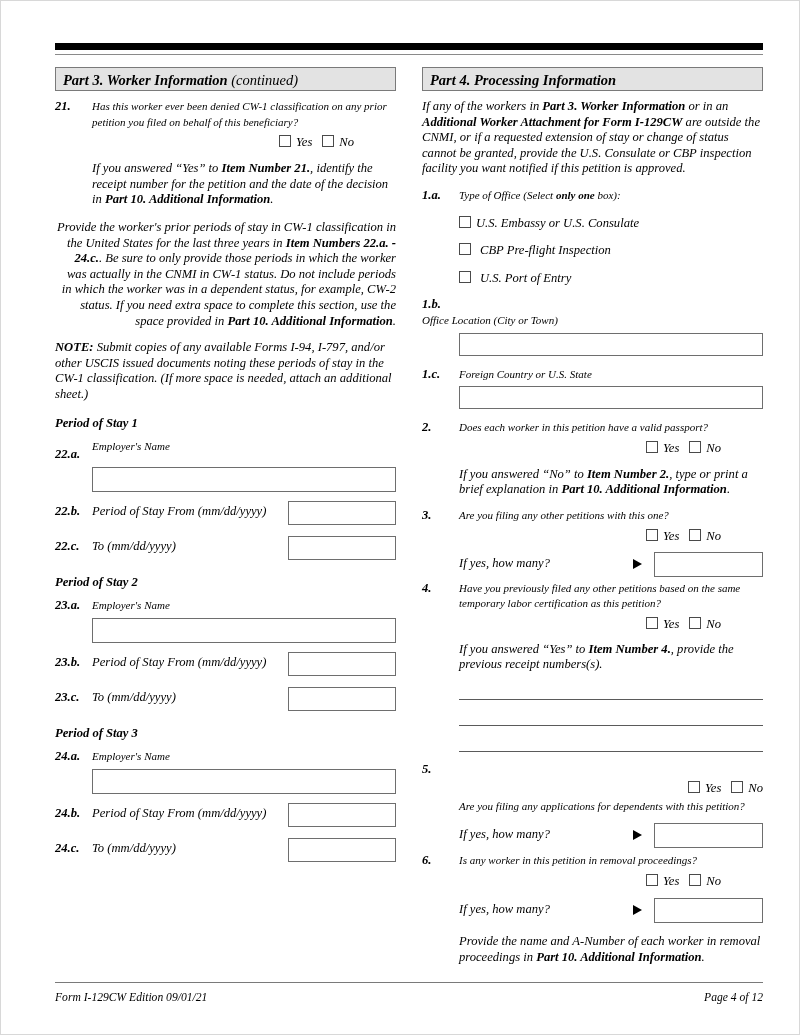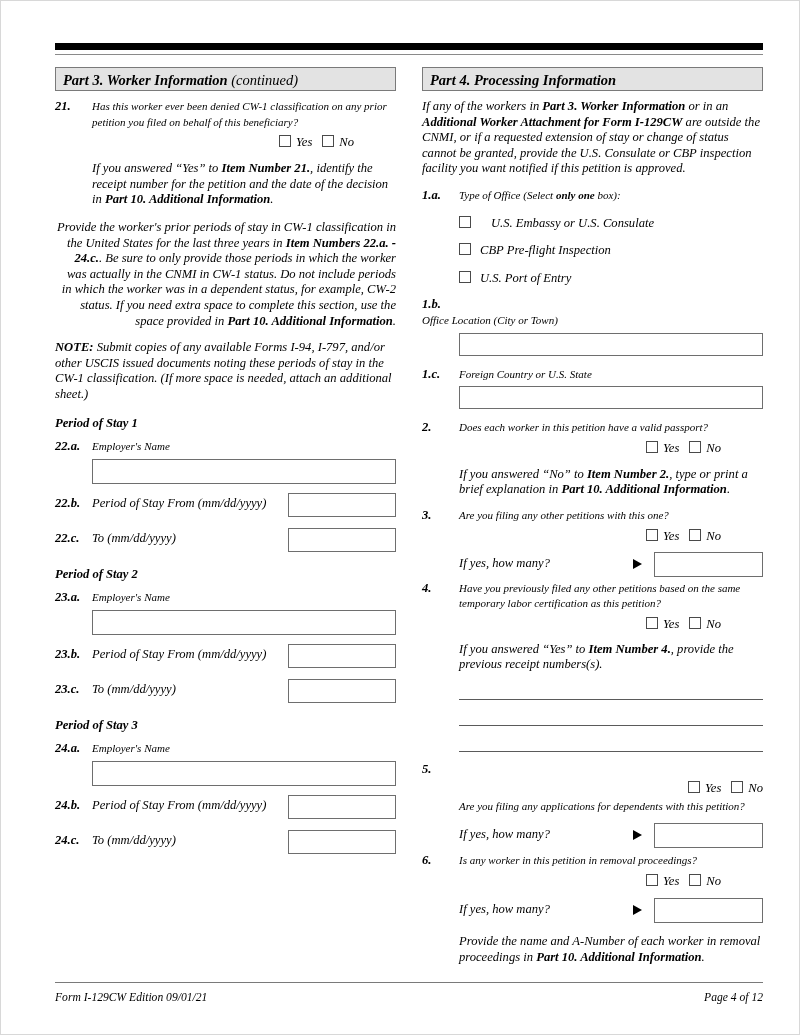--- a/index.html
+++ b/index.html
@@ -180,21 +180,21 @@
       <div class="body-txt" style="margin-top:12px;text-align:right;">
         <span>Provide the worker's prior periods of stay in CW-1 classification in the United States for the last three years in </span><b>Item Numbers 22.a. - 24.c.</b><span>.  Be sure to only provide those periods in which the worker was actually in the CNMI in CW-1 status.  Do not include periods in which the worker was in a dependent status, for example, CW-2 status.  If you need extra space to complete this section, use the space provided in </span><b>Part 10. Additional Information</b><span>.</span>
       </div>
 
       <div class="body-txt" style="margin-top:11px;">
         <b>NOTE:</b><span>  Submit copies of any available Forms I-94, I-797, and/or other USCIS issued documents noting these periods of stay in the CW-1 classification.  (If more space is needed, attach an additional sheet.)</span>
       </div>
 
       <div class="body-txt b" style="margin-top:13px;">Period of Stay 1</div>
       <div class="qrow" style="margin-top:8px;">
-        <div class="qnum" style="width:37px;">22.a.</div>
+        <div class="qnum" style="width:37px;margin-top:8px;">22.a.</div>
         <div class="qbody">Employer's Name</div>
       </div>
       <div class="ibox" style="margin-left:37px; width:304px; height:25px; margin-top:4px;"></div>
 
       <div style="position:relative; height:26px; margin-top:9px;">
         <span class="abs b body-txt" style="left:0; top:3px;">22.b.</span>
         <span class="abs body-txt" style="left:37px; top:3px; white-space:nowrap;">Period of Stay From (mm/dd/yyyy)</span>
         <span class="abs ibox" style="left:233px; top:0; width:108px; height:24px;"></span>
       </div>
 
@@ -255,21 +255,21 @@
       </div>
 
       <div class="qrow" style="margin-top:11px;">
         <div class="qnum" style="width:37px;">1.a.</div>
         <div class="qbody">
           <span>Type of Office (Select </span><b>only one</b><span> box):</span>
         </div>
       </div>
 
       <div style="margin-left:37px; margin-top:9px;">
-        <span class="cb"></span><span class="body-txt" style="display:inline-block; margin-left:20px;text-align:right;">U.S. Embassy or U.S. Consulate</span>
+        <span class="cb"></span><span class="body-txt" style="display:inline-block; margin-left:5px;text-align:right;">U.S. Embassy or U.S. Consulate</span>
       </div>
       <div style="margin-left:37px; margin-top:9px;">
         <span class="cb"></span><span class="body-txt" style="display:inline-block; margin-left:9px;">CBP Pre-flight Inspection</span>
       </div>
       <div style="margin-left:37px; margin-top:9px;">
         <span class="cb"></span><span class="body-txt" style="display:inline-block; margin-left:9px;">U.S. Port of Entry</span>
       </div>
 
       <div class="qrow" style="margin-top:11px;flex-direction:column;">
         <div class="qnum" style="width:37px;">1.b.</div>

